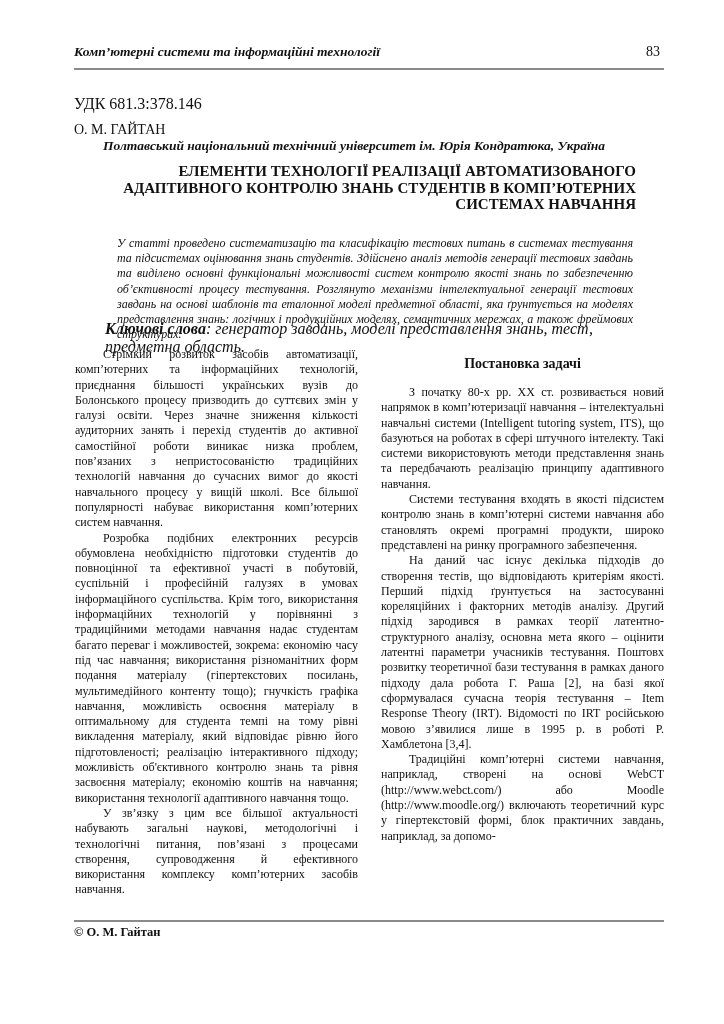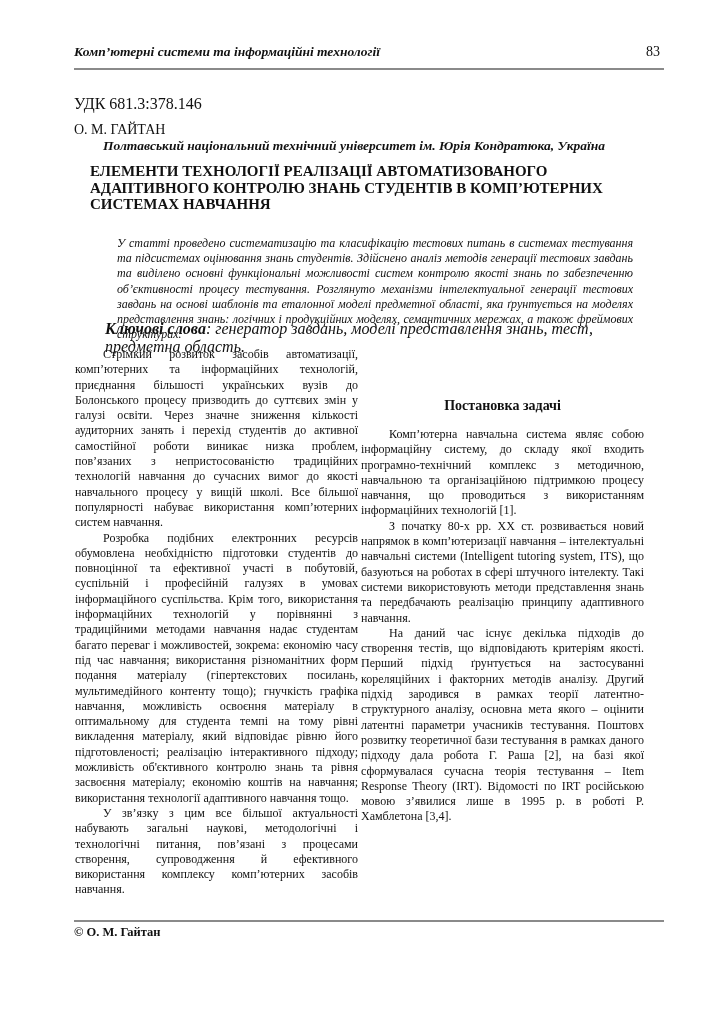--- a/index.html
+++ b/index.html
@@ -5,30 +5,30 @@
   html, body { margin: 0; padding: 0; background: #ffffff; }
   body { width: 724px; height: 1024px; position: relative; overflow: hidden;
          font-family: "Liberation Serif", "DejaVu Serif", serif; color: #111; }
   .header { position: absolute; left: 74px; top: 44px; width: 586px; height: 20px; }
   .journal { position: absolute; left: 0; top: 0; font-style: italic; font-weight: bold; font-size: 13.5px; }
   .pagenum { position: absolute; right: 0; top: 0; font-size: 14px; }
   .rule { position: absolute; left: 74px; width: 590px; height: 2px; background: #8a8a8a; }
   .udk { position: absolute; left: 74px; top: 95px; font-size: 16px; }
   .author { position: absolute; left: 74px; top: 122px; font-size: 14px; font-weight: normal; }
   .affil { position: absolute; left: 74px; top: 138px; font-size: 13.5px; font-weight: bold; font-style: italic; margin-left: 29px; }
-  .title { position: absolute; left: 90px; width: 546px; top: 163px; text-align: left;
+  .title { position: absolute; left: 90px; width: 546px; top: 163px; text-align: right;
            font-size: 15px; font-weight: bold; line-height: 16.5px; }
   .abstract { position: absolute; left: 105px; width: 540px; top: 224px; font-style: italic;
               font-size: 12px; line-height: 15.2px; text-align: justify; }
   .abstract p { margin: 12px; text-indent: 0; }
   .keywords { position: absolute; left: 105px; width: 540px; top: 320px; font-style: italic; font-size: 16px; }
   .keywords b { font-style: italic; }
   .col { position: absolute; width: 283px; font-size: 12px; line-height: 15.3px; text-align: justify; }
   .col-left { left: 75px; top: 347px; }
-  .col-right { left: 361px; top: 355px; margin-top: 42px; }
+  .col-right { left: 381px; top: 355px; }
   .sect { text-align: center; font-weight: bold; font-size: 14px; margin: 0 0 12px 0; line-height: 18px; }
   .col p { margin: 0; text-indent: 28px; }
   .copyright { position: absolute; left: 74px; top: 925px; font-size: 12.5px; font-weight: bold; }
 </style>
 </head>
 <body>
 
 <div class="header">
   <span class="journal">Комп’ютерні системи та інформаційні технології</span>
   <span class="pagenum">83</span>
@@ -50,19 +50,20 @@
 </div>
 
 <div class="col col-left">
   <p>Стрімкий розвиток засобів автоматизації, комп’ютерних та інформаційних технологій, приєднання більшості українських вузів до Болонського процесу призводить до суттєвих змін у галузі освіти. Через значне зниження кількості аудиторних занять і перехід студентів до активної самостійної роботи виникає низка проблем, пов’язаних з непристосованістю традиційних технологій навчання до сучасних вимог до якості навчального процесу у вищій школі. Все більшої популярності набуває використання комп’ютерних систем навчання.</p>
   <p>Розробка подібних електронних ресурсів обумовлена необхідністю підготовки студентів до повноцінної та ефективної участі в побутовій, суспільній і професійній галузях в умовах інформаційного суспільства. Крім того, використання інформаційних технологій у порівнянні з традиційними методами навчання надає студентам багато переваг і можливостей, зокрема: економію часу під час навчання; використання різноманітних форм подання матеріалу (гіпертекстових посилань, мультимедійного контенту тощо); гнучкість графіка навчання, можливість освоєння матеріалу в оптимальному для студента темпі на тому рівні викладення матеріалу, який відповідає рівню його підготовленості; реалізацію інтерактивного підходу; можливість об'єктивного контролю знань та рівня засвоєння матеріалу; економію коштів на навчання; використання технології адаптивного навчання тощо.</p>
   <p>У зв’язку з цим все більшої актуальності набувають загальні наукові, методологічні і технологічні питання, пов’язані з процесами створення, супроводження й ефективного використання комплексу комп’ютерних засобів навчання.</p>
 </div>
 
 <div class="col col-right">
   <div class="sect">Постановка задачі</div>
-  <p>Комп’ютерна навчальна система являє собою інформаційну систему, до складу якої входить програмно-технічний комплекс з методичною, навчальною та організаційною підтримкою процесу навчання, що проводиться з використанням інформаційних технологій [1].</p>
   <p>З початку 80-х рр. XX ст. розвивається новий напрямок в комп’ютеризації навчання – інтелектуальні навчальні системи (Intelligent tutoring system, ITS), що базуються на роботах в сфері штучного інтелекту. Такі системи використовують методи представлення знань та передбачають реалізацію принципу адаптивного навчання.</p>
+  <p>Системи тестування входять в якості підсистем контролю знань в комп’ютерні системи навчання або становлять окремі програмні продукти, широко представлені на ринку програмного забезпечення.</p>
   <p>На даний час існує декілька підходів до створення тестів, що відповідають критеріям якості. Перший підхід ґрунтується на застосуванні кореляційних і факторних методів аналізу. Другий підхід зародився в рамках теорії латентно-структурного аналізу, основна мета якого – оцінити латентні параметри учасників тестування. Поштовх розвитку теоретичної бази тестування в рамках даного підходу дала робота Г. Раша [2], на базі якої сформувалася сучасна теорія тестування – Item Response Theory (IRT). Відомості по IRT російською мовою з’явилися лише в 1995 р. в роботі Р. Хамблетона [3,4].</p>
+  <p>Традиційні комп’ютерні системи навчання, наприклад, створені на основі WebCT (http://www.webct.com/) або Moodle (http://www.moodle.org/) включають теоретичний курс у гіпертекстовій формі, блок практичних завдань, наприклад, за допомо-</p>
 </div>
 
 <div class="rule" style="top:920px"></div>
 <div class="copyright">© О. М. Гайтан</div>
 
 </body></html>

